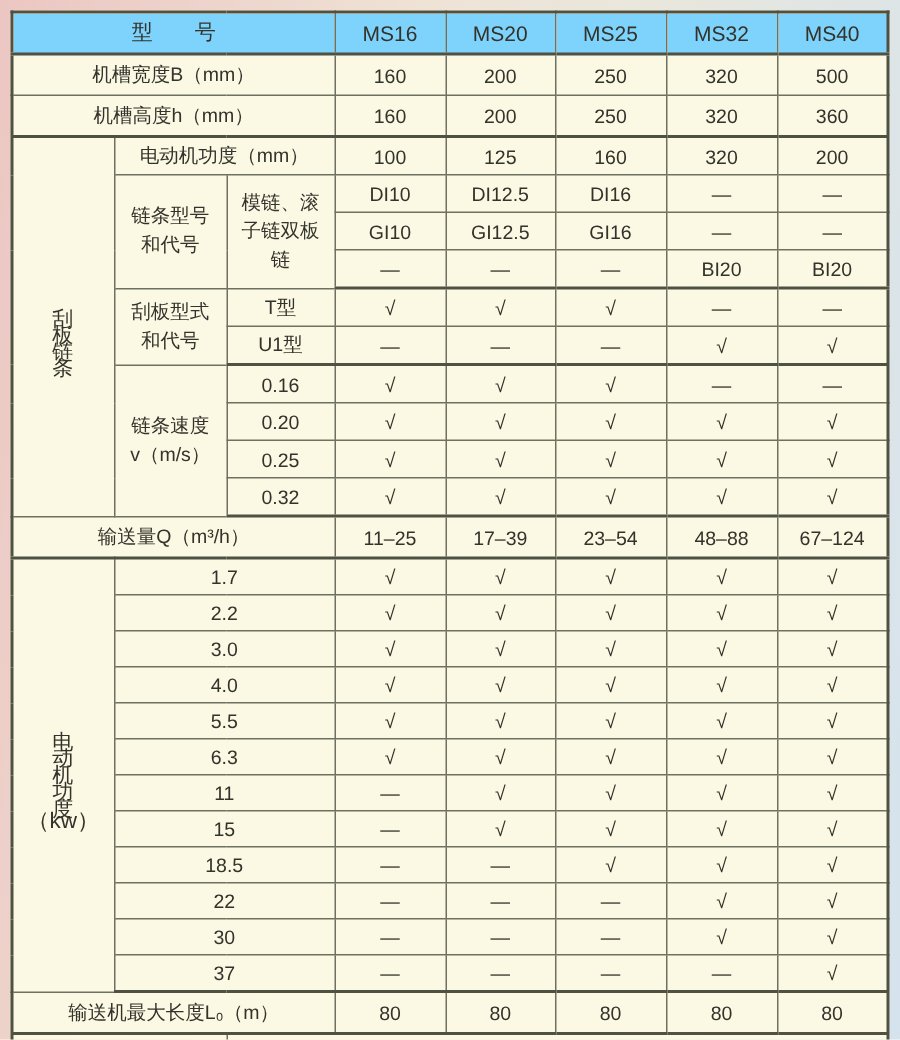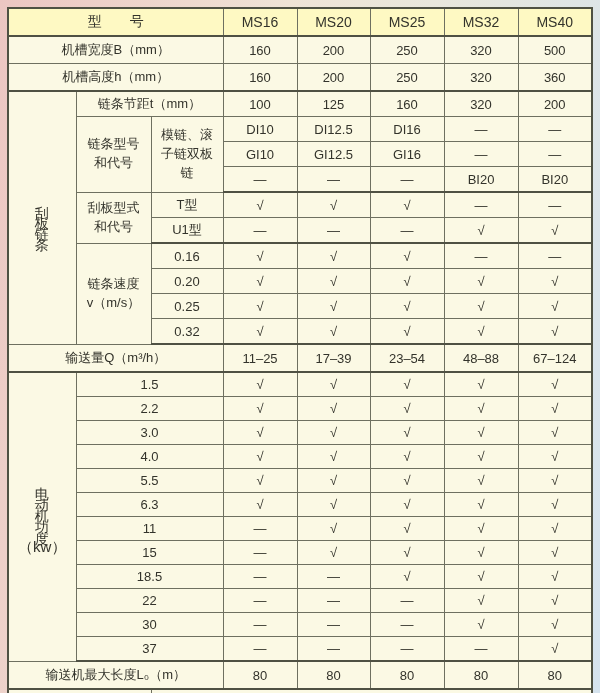--- a/index.html
+++ b/index.html
@@ -21,21 +21,21 @@
   td{
     border:1px solid #6e7060;
     text-align:center;vertical-align:middle;
     font-size:13px;
     padding:0 2px;
     overflow:hidden;
   }
   tr.h26 td{height:26px;}
   tr.h24 td{height:24px;}
   tr.h23 td{height:23px;}
-  tr.head td{background:#fef9c3;font-size:14px;}
+  tr.head td{background:#7dd3fc;font-size:14px;}
   tr.sec td{border-bottom:2px solid #4f5143;}
   td.preline{white-space:pre-line;line-height:1.45;}
   td.vlab{vertical-align:middle;text-align:center;}
   .vtext{
     display:inline-block;
     writing-mode:vertical-rl;
     text-orientation:upright;
     letter-spacing:11px;
     font-size:14px;
   }
@@ -83,21 +83,21 @@
     <td class="num">200</td>
     <td class="num">250</td>
     <td class="num">320</td>
     <td class="num">360</td>
   </tr>
 
   <tr class="h24">
     <td rowspan="10" class="vlab">
       <span class="vtext">刮板链条</span>
     </td>
-    <td colspan="2">链条节距t（mm）</td>
+    <td colspan="2">电动机功度（mm）</td>
     <td class="num">100</td>
     <td class="num">125</td>
     <td class="num">160</td>
     <td class="num">320</td>
     <td class="num">200</td>
   </tr>
 
   <tr class="h24">
     <td rowspan="3" class="preline">链条型号
 和代号</td>
@@ -194,21 +194,21 @@
     <td class="num">67–124</td>
   </tr>
 
   <tr class="h23">
     <td rowspan="12" class="vlab">
       <div class="vwrap">
         <span class="vtext">电动机功度</span>
         <span class="unit">（kw）</span>
       </div>
     </td>
-    <td colspan="2" class="num">1.5</td>
+    <td colspan="2" class="num">1.7</td>
     <td>√</td>
     <td>√</td>
     <td>√</td>
     <td>√</td>
     <td>√</td>
   </tr>
   <tr class="h23">
     <td colspan="2" class="num">2.2</td>
     <td>√</td>
     <td>√</td>

